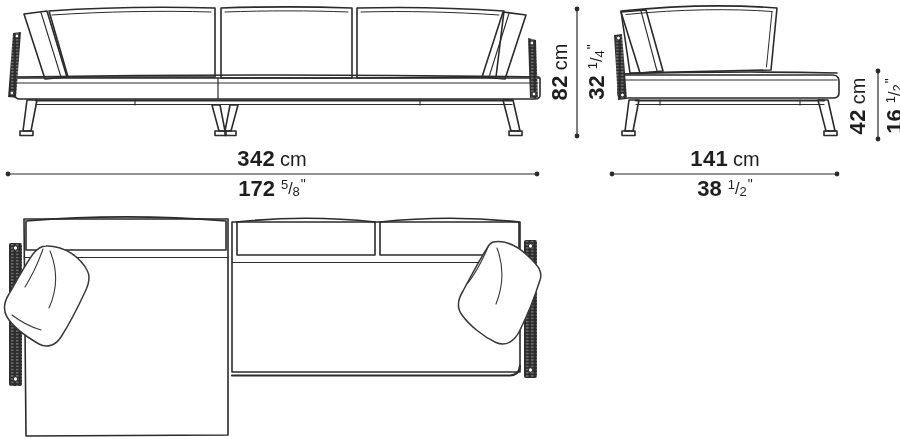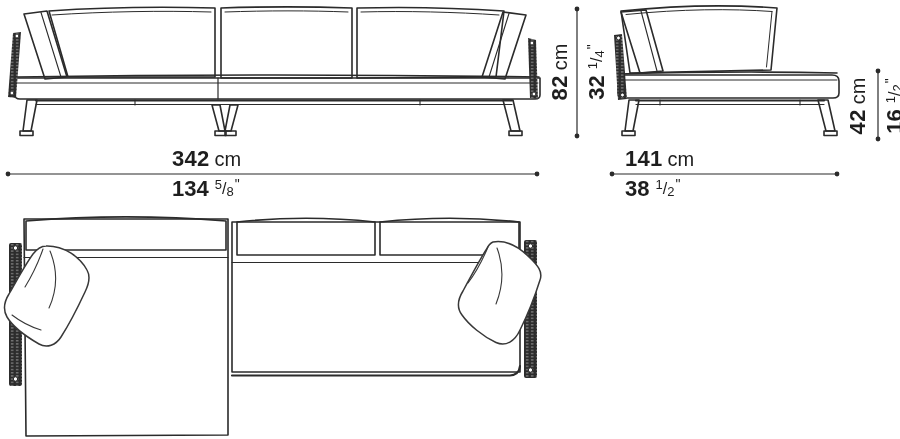--- a/index.html
+++ b/index.html
@@ -1,20 +1,20 @@
 <!DOCTYPE html>
 <html><head>
 <meta charset="utf-8">
 <style>
   html,body{margin:0;padding:0;background:#ffffff;}
   #canvas{position:relative;width:900px;height:439px;background:#ffffff;overflow:hidden;
           font-family:"Liberation Sans",sans-serif;}
   #drawing{position:absolute;left:0;top:0;}
   .dim{position:absolute;color:#1e1e1e;white-space:nowrap;}
-  .center{text-align:left;}
+  .center{text-align:center;}
   .num{font-weight:bold;font-size:22px;letter-spacing:.3px;}
   .unit{font-size:20px;margin-left:5px;}
   .in-num{font-weight:bold;font-size:22px;}
   .frac{margin-left:6px;}
   .frac .fn{font-size:13px;vertical-align:7px;}
   .frac .sl{font-size:16px;vertical-align:2px;}
   .frac .fd{font-size:13px;vertical-align:0px;}
   .inch-mark{font-size:14px;vertical-align:7px;margin-left:1px;}
   .rot{width:130px;height:26px;line-height:26px;text-align:center;
        transform:rotate(-90deg);transform-origin:center center;}
@@ -171,21 +171,21 @@
       <circle cx="878" cy="71" r="2.4" fill="#2b2b2b" stroke="none"></circle>
       <circle cx="878" cy="139" r="2.4" fill="#2b2b2b" stroke="none"></circle>
     </g>
   </g>
 </svg>
 
   <div class="dim center" style="left:172px;top:146px;width:200px;">
     <span class="num">342</span><span class="unit">cm</span>
   </div>
   <div class="dim center" style="left:172px;top:176px;width:200px;">
-    <span class="in-num">134</span><span class="frac"><span class="fn">5</span><span class="sl">/</span><span class="fd">8</span></span><span class="inch-mark">"</span>
+    <span class="in-num">172</span><span class="frac"><span class="fn">5</span><span class="sl">/</span><span class="fd">8</span></span><span class="inch-mark">"</span>
   </div>
 
   <div class="dim center" style="left:625px;top:146px;width:200px;">
     <span class="num">141</span><span class="unit">cm</span>
   </div>
   <div class="dim center" style="left:625px;top:176px;width:200px;">
     <span class="in-num">38</span><span class="frac"><span class="fn">1</span><span class="sl">/</span><span class="fd">2</span></span><span class="inch-mark">"</span>
   </div>
 
   <div class="dim rot" style="left:495px;top:59px;">

